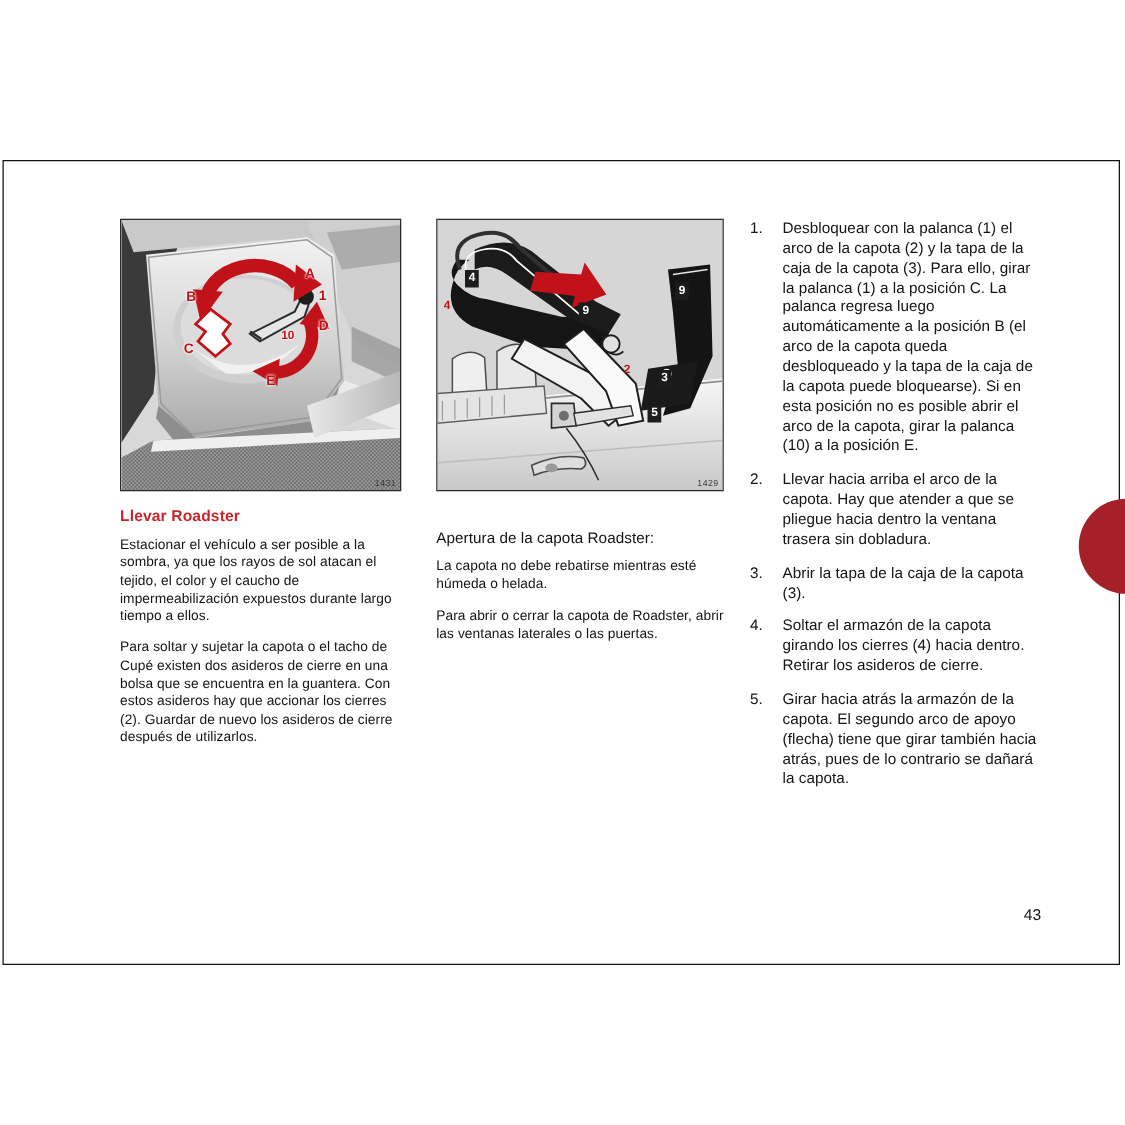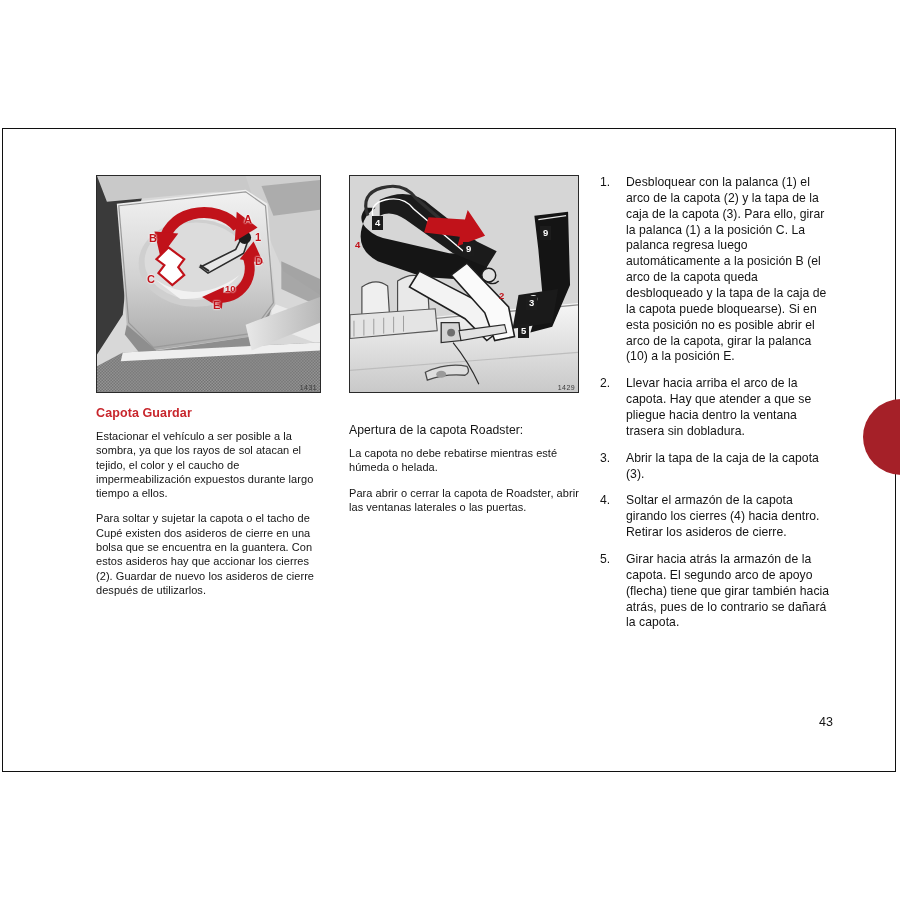--- a/index.html
+++ b/index.html
@@ -141,21 +141,21 @@
     width: 20px;
     text-align: left;
     font-size: 12.2px;
     color: #141414;
   }
 
   
   #folio {
     position: absolute;
     right: 62px;
-    bottom: 42px;
+    bottom: 32px;
     font-size: 12.5px;
     color: #141414;
   }
   .arrow-hollow { fill: #ffffff; stroke: #c1121a; stroke-width: 2.2; }
 </style>
 </head>
 <body>
 
 <div id="page-sheet">
 
@@ -223,26 +223,26 @@
         <polygon points="158,66 168,88 144,84" fill="#c1121a"></polygon>
         <polygon points="128,112 126,134 106,122" fill="#c1121a"></polygon>
       </svg>
 
       <span class="lbl" style="left:147px;top:38px;">A</span>
       <span class="lbl" style="left:52px;top:57px;">B</span>
       <span class="lbl" style="left:50px;top:98px;">C</span>
       <span class="lbl" style="left:158px;top:80px;">D</span>
       <span class="lbl" style="left:116px;top:124px;">E</span>
       <span class="lbl" style="left:158px;top:56px;">1</span>
-      <span class="lbl small" style="left:128px;top:108px;text-align:right;">10</span>
+      <span class="lbl small" style="left:128px;top:88px;text-align:right;">10</span>
 
       <span class="fig-num">1431</span>
     </div>
 
-    <div class="caption-heading">Capota Guardar</div>
+    <div class="caption-heading">Llevar Roadster</div>
     <p class="body">Estacionar el vehículo a ser posible a la sombra, ya que los rayos de sol atacan el tejido, el color y el caucho de impermeabilización expuestos durante largo tiempo a ellos.</p>
     <p class="body">Para soltar y sujetar la capota o el tacho de Cupé existen dos asideros de cierre en una bolsa que se encuentra en la guantera. Con estos asideros hay que accionar los cierres (2). Guardar de nuevo los asideros de cierre después de utilizarlos.</p>
   </div>
 
   <div class="col" id="col-mid">
 
     <div class="figure">
       <svg viewBox="0 0 230 218" preserveAspectRatio="none" style="position:absolute;inset:0;">
         <defs>
           <linearGradient id="bodyGrad" x1="0" y1="0" x2="0" y2="1">

